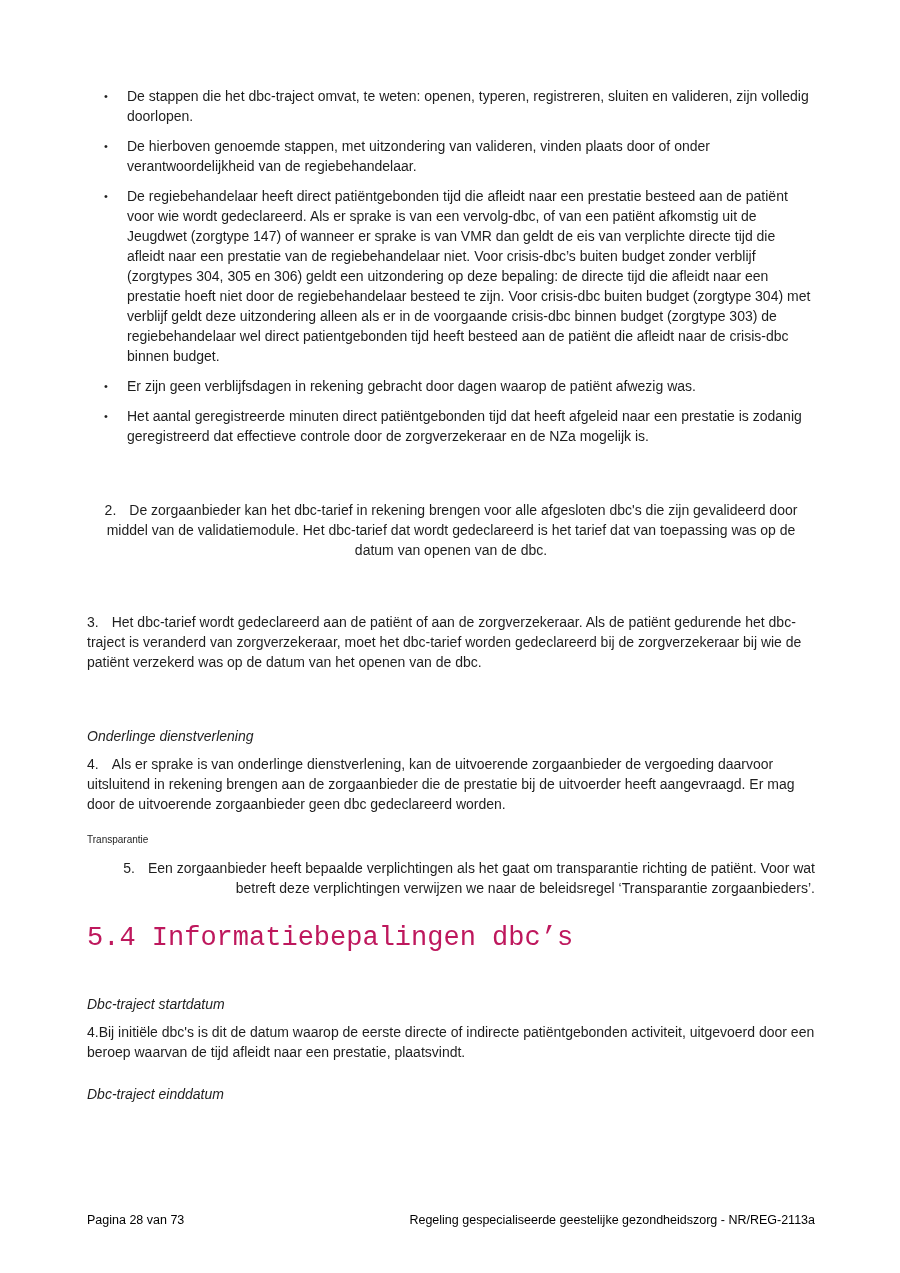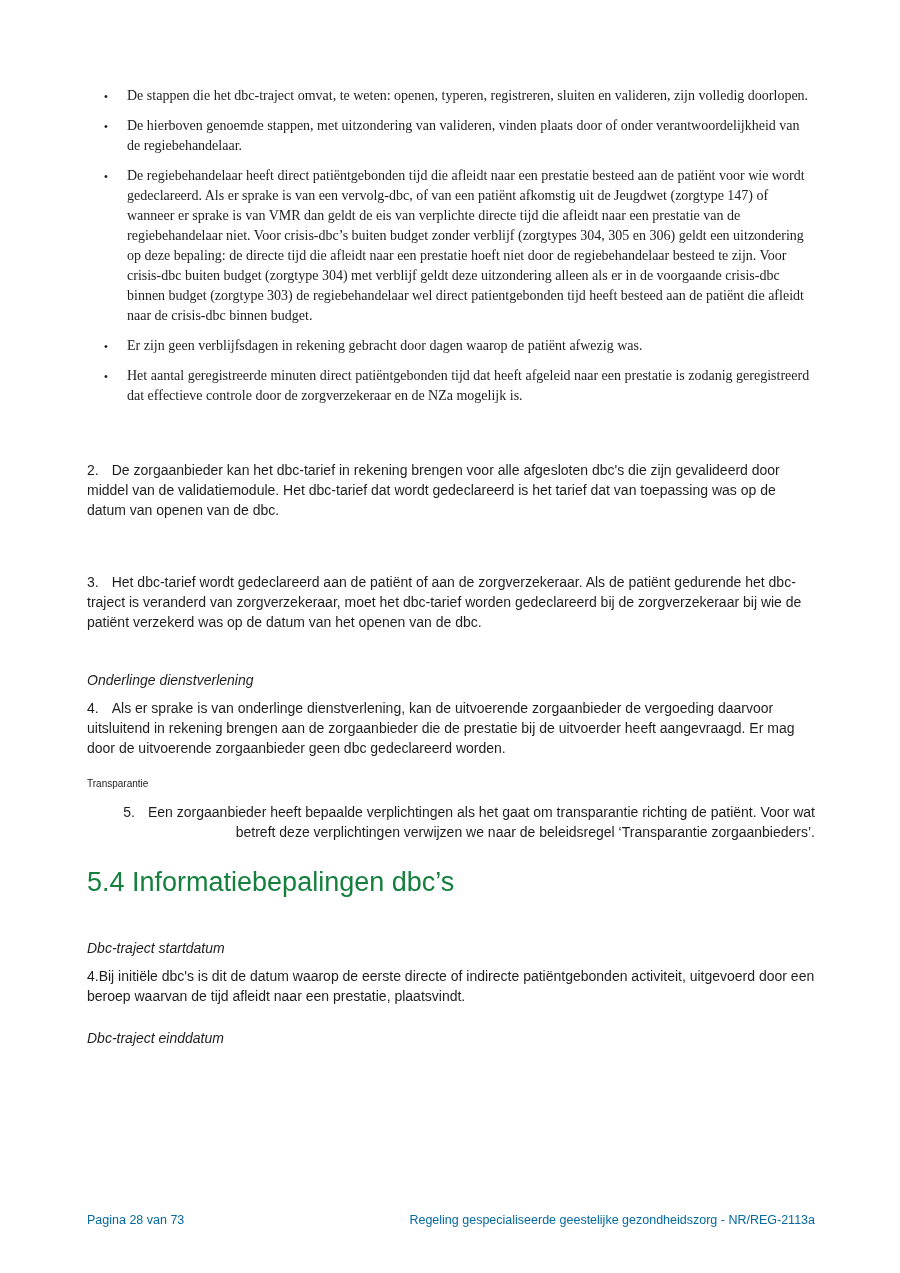--- a/index.html
+++ b/index.html
@@ -24,68 +24,69 @@
     display: flex;
     margin: 0 0 10px 0;
   }
   .bullet-marker {
     flex: 0 0 40px;
     box-sizing: border-box;
     padding-left: 17px;
     font-size: 11px;
     line-height: 20px;
   }
-  .bullet-text { flex: 1; font-family: Liberation Serif, serif; }
+  .bullet-text { flex: 1; }
 
   
   .num-para { margin: 0; }
   .num-para .num { margin-right: 13px; }
-  .p2 { margin-top: 54px; }
+  .p2 { margin-top: 54px; text-align: center; }
   .p3 { margin-top: 52px; }
   .p4 { margin-top: 8px; }
   .p5 { margin-top: 8px; text-align: right; }
 
   .subhead-italic {
     font-style: italic;
     font-size: 14px;
     line-height: 20px;
     margin: 0;
     font-weight: 400;
   }
   .subhead-roman {
     font-size: 10px;
     line-height: 20px;
     margin: 0;
     font-weight: 400;
   }
-  .mt-onderlinge { margin-top: 38px; }
+  .mt-onderlinge { margin-top: 54px; }
   .mt-transparantie { margin-top: 16px; }
   .mt-startdatum { margin-top: 40px; }
   .mt-einddatum { margin-top: 22px; }
 
   .section-heading {
     font-size: 27px;
     font-weight: 400;
     line-height: 32px;
     margin: 24px 0 0 0;
-    color: #15803d;
+    color: #be185d;
     letter-spacing: 0px;
+    font-family: Liberation Mono, monospace;
   }
   .intro-para { margin: 18px 0 0 0; }
   .plain-para { margin: 8px 0 0 0; }
 
   .footer {
     position: absolute;
     left: 87px; right: 85px;
     top: 1212px;
     display: flex;
     justify-content: space-between;
     font-size: 12.5px;
     line-height: 16px;
-    color: #0369a1;
+    color: #000000;
   }
 </style>
 </head>
 <body>
 
 <div class="page">
 
   <ul class="bullets body-text">
     <li class="bullet-item">
       <span class="bullet-marker">•</span>

